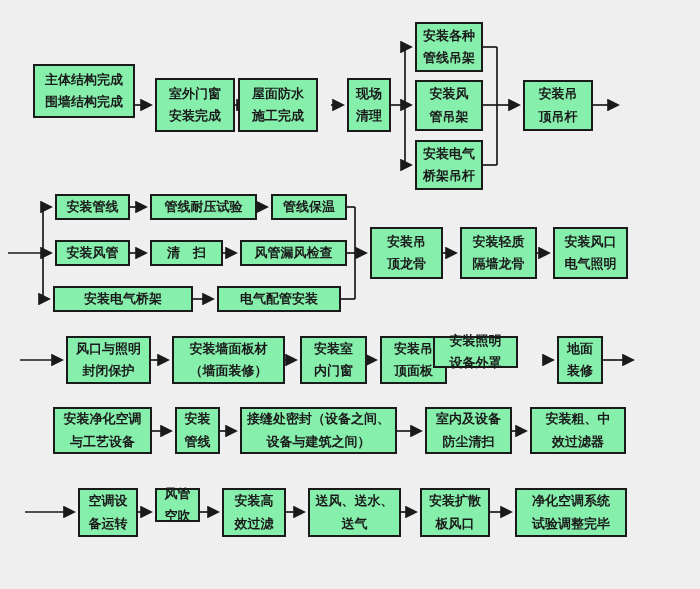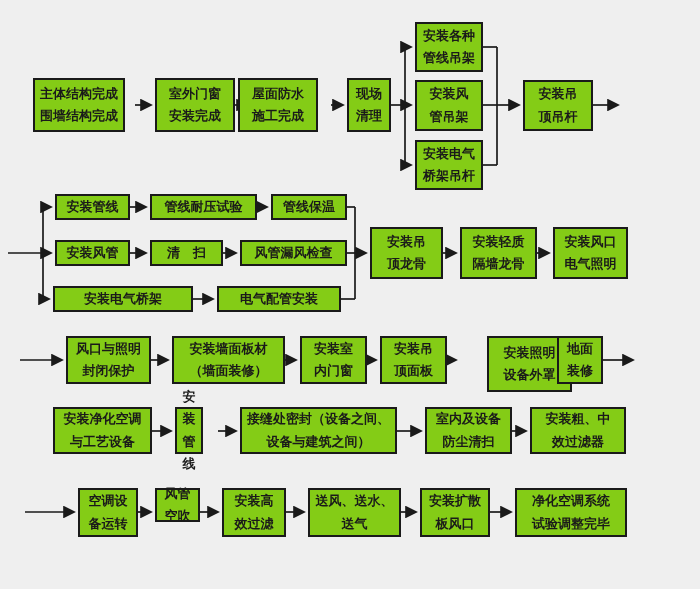--- a/index.html
+++ b/index.html
@@ -13,21 +13,21 @@
     background:#efefef;
     overflow:hidden;
   }
   .connectors{
     position:absolute;left:0;top:0;width:700px;height:589px;
   }
   .node{
     position:absolute;
     box-sizing:border-box;
     border:2px solid #1a1a1a;
-    background:#84cc16;
+    background:#86efac;
     color:#1a1a1a;
     display:flex;align-items:center;justify-content:center;
     text-align:center;
     white-space:pre-line;
     font-weight:bold;
     font-size:13px;
     line-height:1.7;
     padding:1px 2px;
   }
   .node.heavy{font-weight:900;}
@@ -96,21 +96,21 @@
     <g stroke="#1a1a1a" stroke-width="1.7" fill="none">
       <path d="M25,512 L74,512" marker-end="url(#arrow)"></path>
       <path d="M138,512 L151,512" marker-end="url(#arrow)"></path>
       <path d="M200,512 L218,512" marker-end="url(#arrow)"></path>
       <path d="M286,512 L304,512" marker-end="url(#arrow)"></path>
       <path d="M401,512 L416,512" marker-end="url(#arrow)"></path>
       <path d="M490,512 L511,512" marker-end="url(#arrow)"></path>
     </g>
   </svg>
 
-  <div class="node" style="left:33px;top:78px;width:92px;height:54px">主体结构完成
+  <div class="node" style="left:33px;top:64px;width:102px;height:54px">主体结构完成
 围墙结构完成</div>
   <div class="node" style="left:155px;top:78px;width:80px;height:54px">室外门窗
 安装完成</div>
   <div class="node" style="left:238px;top:78px;width:80px;height:54px">屋面防水
 施工完成</div>
   <div class="node" style="left:347px;top:78px;width:44px;height:54px">现场
 清理</div>
   <div class="node" style="left:415px;top:22px;width:68px;height:50px">安装各种
 管线吊架</div>
   <div class="node" style="left:415px;top:80px;width:68px;height:51px">安装风
@@ -136,28 +136,28 @@
 电气照明</div>
 
   <div class="node" style="left:66px;top:336px;width:85px;height:48px">风口与照明
 封闭保护</div>
   <div class="node" style="left:172px;top:336px;width:113px;height:48px">安装墙面板材
 （墙面装修）</div>
   <div class="node" style="left:300px;top:336px;width:67px;height:48px">安装室
 内门窗</div>
   <div class="node" style="left:380px;top:336px;width:67px;height:48px">安装吊
 顶面板</div>
-  <div class="node" style="left:487px;top:336px;width:85px;height:56px">安装照明
+  <div class="node" style="left:433px;top:336px;width:85px;height:32px">安装照明
 设备外罩</div>
   <div class="node" style="left:557px;top:336px;width:46px;height:48px">地面
 装修</div>
 
   <div class="node" style="left:53px;top:407px;width:99px;height:47px">安装净化空调
 与工艺设备</div>
-  <div class="node" style="left:175px;top:407px;width:28px;height:47px">安装
+  <div class="node" style="left:175px;top:407px;width:45px;height:47px">安装
 管线</div>
   <div class="node" style="left:240px;top:407px;width:157px;height:47px">接缝处密封（设备之间、
 设备与建筑之间）</div>
   <div class="node" style="left:425px;top:407px;width:87px;height:47px">室内及设备
 防尘清扫</div>
   <div class="node" style="left:530px;top:407px;width:96px;height:47px">安装粗、中
 效过滤器</div>
 
   <div class="node" style="left:78px;top:488px;width:60px;height:49px">空调设
 备运转</div>

